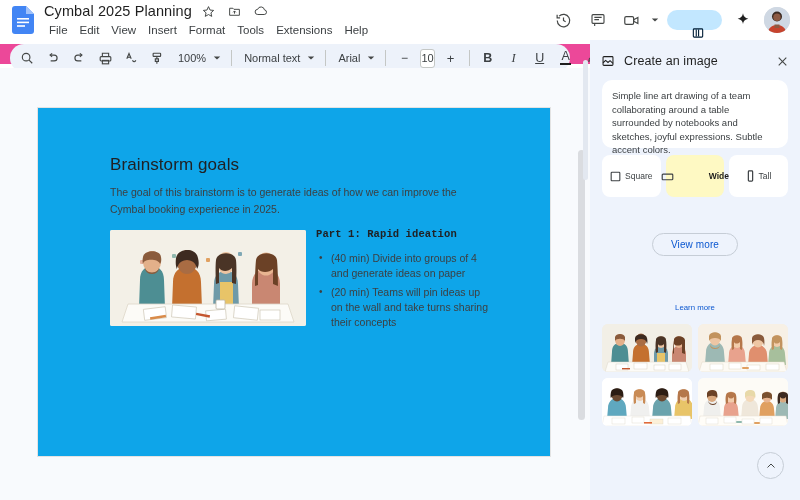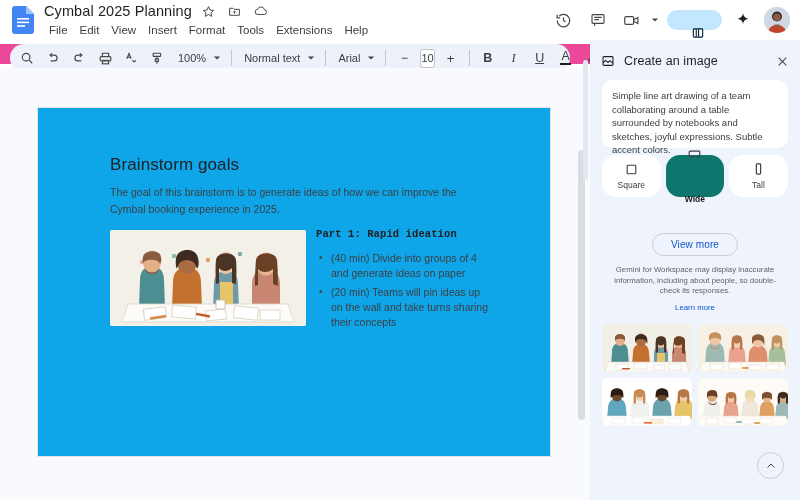--- a/index.html
+++ b/index.html
@@ -145,24 +145,24 @@
   .panel-close { margin-left:auto; width:20px; height:20px; display:flex; align-items:center; justify-content:center; color:#444746; }
 
   .prompt-card {
     position:absolute; left:12px; top:40px; width:186px; height:68px;
     background:#fff; border-radius:10px; padding:9px 10px;
   }
   .prompt-text { font-size:9.5px; color:#3c4043; line-height:13.5px; }
 
   .size-row { position:absolute; left:12px; top:115px; width:186px; display:flex; gap:5px; }
   .size-opt {
-    width:58.6px; height:42px; background:#fff; border-radius:14px;
-    display:flex; flex-direction:column; align-items:center; justify-content:center; gap:4px;text-align:center;
-  }
-  .size-opt.sel { background:#0f766e;gap:35px; }
+    width:58.6px; height:42px; background:#fff; border-radius:8px;
+    display:flex; flex-direction:row; align-items:center; justify-content:center; gap:4px;text-align:center;
+  }
+  .size-opt.sel { background:#fef9c3;gap:35px; }
   .size-ic { color:#3c4043; display:flex; align-items:center; justify-content:center; height:14px;}
   .size-lbl { font-size:8.5px; color:#3c4043; }
   .size-opt.sel .size-lbl { color:#1b1b1b; font-weight:bold; }
 
   .style-select {
     position:absolute; left:12px; top:163px; width:186px; height:26px; background:#fff;
     border-radius:7px; display:flex; align-items:center; padding:0 9px;
   }
   .style-lbl { font-size:10px; color:#3c4043; }
   .style-caret { margin-left:auto; width:12px; height:12px; display:flex; align-items:center; justify-content:center; color:#444746;}
@@ -556,21 +556,20 @@
         </div>
         <div class="size-lbl">Tall</div>
       </div>
     </div>
 
 
     <div class="viewmore">
       <span>View more</span>
     </div>
 
-    <div class="disclaimer">Gemini for Workspace may display inaccurate information, including about people, so double-check its responses.</div>
     <div class="learn-more">Learn more</div>
 
     <div class="thumb-grid">
 
       <div class="thumb">
         <svg width="90" height="48" viewBox="0 0 90 48">
           <rect width="90" height="48" fill="#f2efe6"></rect>
           <path d="M10 28c0-6 3-9 8-9s8 3 8 9l1 13H9z" fill="#4d8e93"></path>
           <ellipse cx="18" cy="16" rx="5" ry="6" fill="#e3b08a"></ellipse>
           <path d="M13 13c1-4 9-4 10 0 0 3 0 4 0 4-1-3-9-3-10 0 0 0 0-2 0-4z" fill="#8a5b3c"></path>

